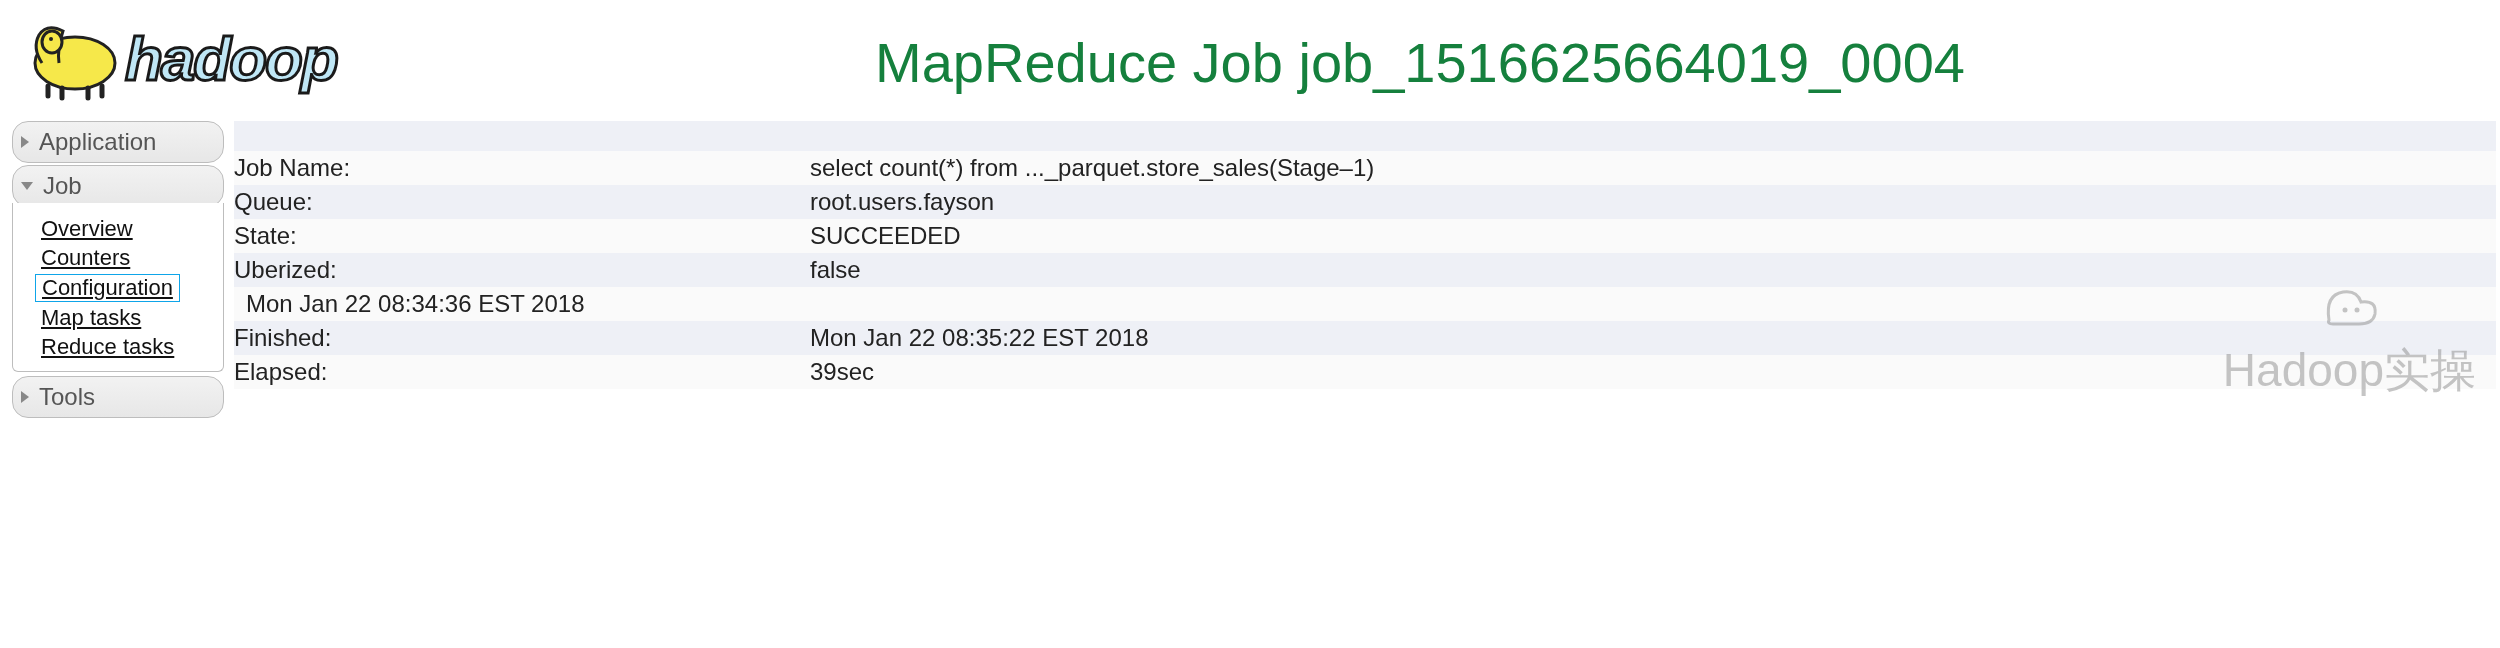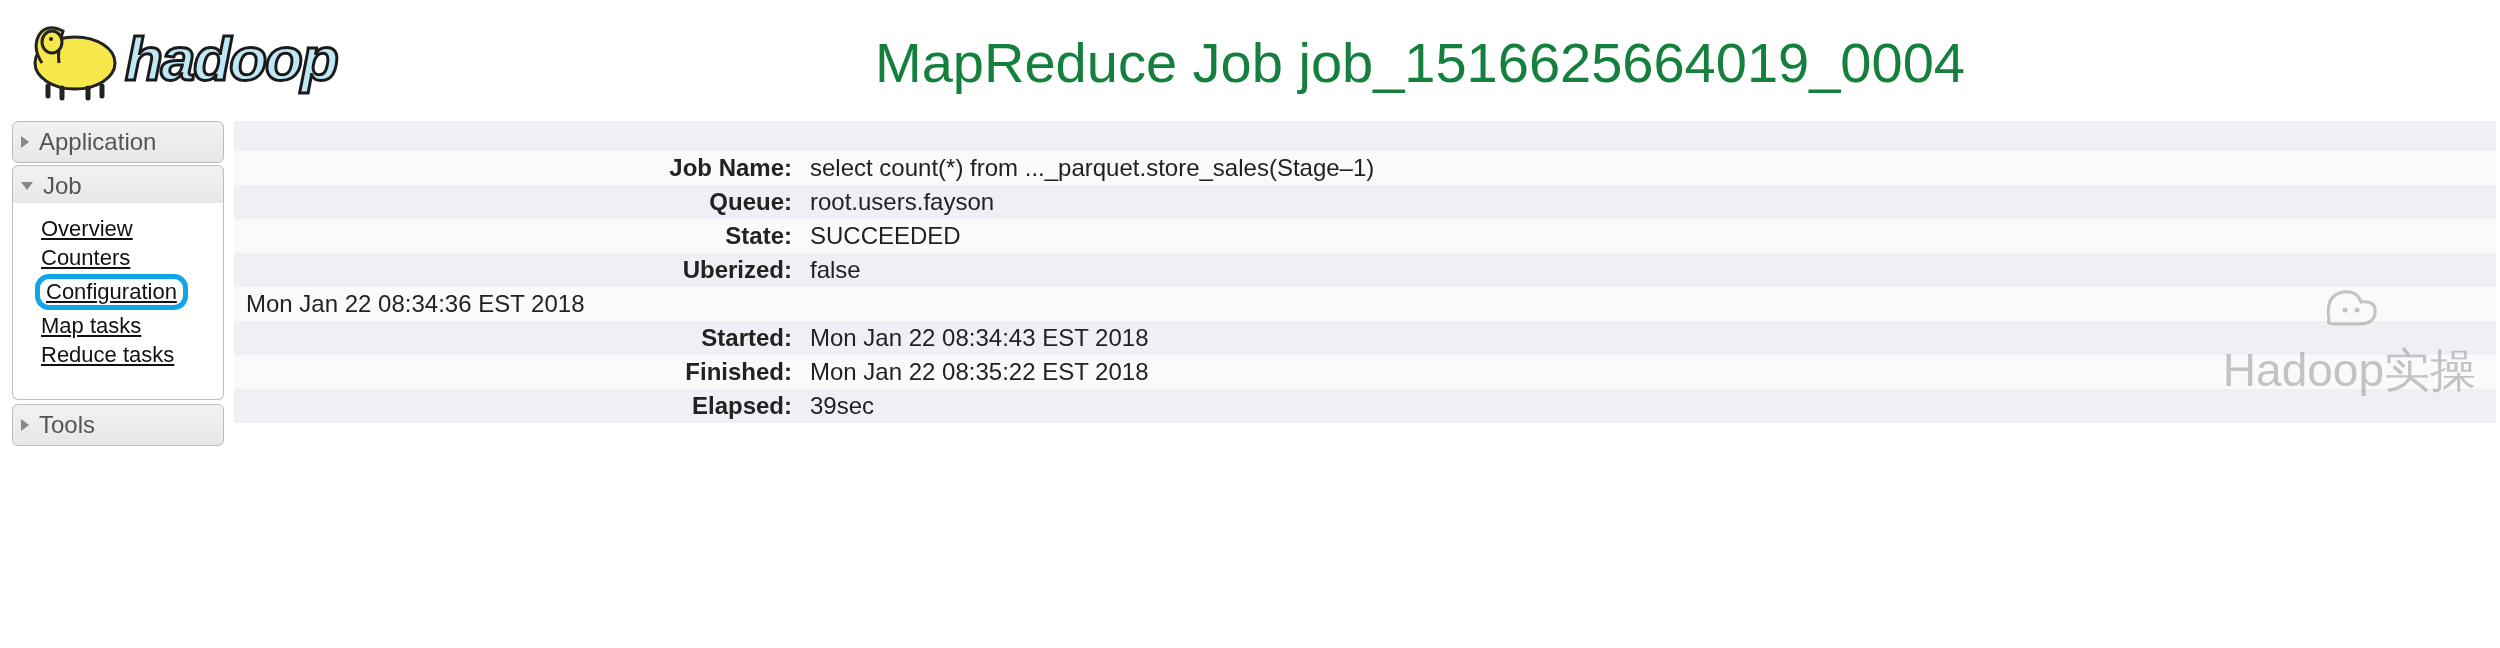--- a/index.html
+++ b/index.html
@@ -26,21 +26,21 @@
 
   
   .layout { display: flex; padding: 10px 0 0 12px; }
   .sidebar { width: 212px; flex-shrink: 0; }
   .content { flex: 1; padding-left: 10px; padding-right: 4px; }
 
   
   .panel-head {
     background: linear-gradient(#f2f2f2, #e7e7e7);
     border: 1px solid #bdbdbd;
-    border-radius: 6px;
+    border-radius: 16px;
     padding: 6px 12px 6px 8px;
     font-size: 24px;
     color: #555;
     display: flex;
     align-items: center;
     margin-bottom: 2px;
     cursor: pointer;
   }
   .panel-head .tri {
     width: 0; height: 0; margin-right: 10px;
@@ -54,52 +54,51 @@
     border-top: 8px solid #888;
     border-bottom: 0;
   }
   .panel-body {
     background: #fff;
     border: 1px solid #bdbdbd;
     border-top: none;
     border-radius: 0 0 6px 6px;
     margin-top: -6px;
     margin-bottom: 4px;
-    padding: 10px 12px 28px 28px;
+    padding: 10px 12px 8px 28px;
   }
   .nav-link {
     display: block;
     font-size: 22px;
     color: #111;
     text-decoration: underline;
     margin: 3px 0;
     cursor: pointer;
     width: fit-content;
   }
   .nav-link.selected {
-    border: 5px solid #0ea5e9;
-    border-radius: 14px;
+    border: 1px solid #0ea5e9;
+    border-radius: 0;
     padding: 0 6px;
     margin-left: -6px;
   }
 
   
   .summary-row {
     display: flex;
     align-items: center;
     font-size: 24px;
     height: 34px;
     line-height: 34px;
   }
   .summary-row:nth-child(odd) { background: #eef0f6; }
   .summary-row:nth-child(even) { background: #fafafa; }
   .summary-label {
     width: 564px;
-    text-align: right;
-    font-weight: bold;
+    font-weight: normal;
     padding-right: 6px;
   }
   .summary-value { padding-left: 12px; }
 
   
   .watermark {
     position: absolute;
     top: 280px;
     right: 24px;
     font-size: 46px;
@@ -170,24 +169,20 @@
       <div class="summary-value">SUCCEEDED</div>
     </div>
     <div class="summary-row">
       <div class="summary-label">Uberized:</div>
       <div class="summary-value">false</div>
     </div>
     <div class="summary-row">
       <div class="summary-value">Mon Jan 22 08:34:36 EST 2018</div>
     </div>
     <div class="summary-row">
-      <div class="summary-label">Started:</div>
-      <div class="summary-value">Mon Jan 22 08:34:43 EST 2018</div>
-    </div>
-    <div class="summary-row">
       <div class="summary-label">Finished:</div>
       <div class="summary-value">Mon Jan 22 08:35:22 EST 2018</div>
     </div>
     <div class="summary-row">
       <div class="summary-label">Elapsed:</div>
       <div class="summary-value">39sec</div>
     </div>
   </div>
 </div>
 

